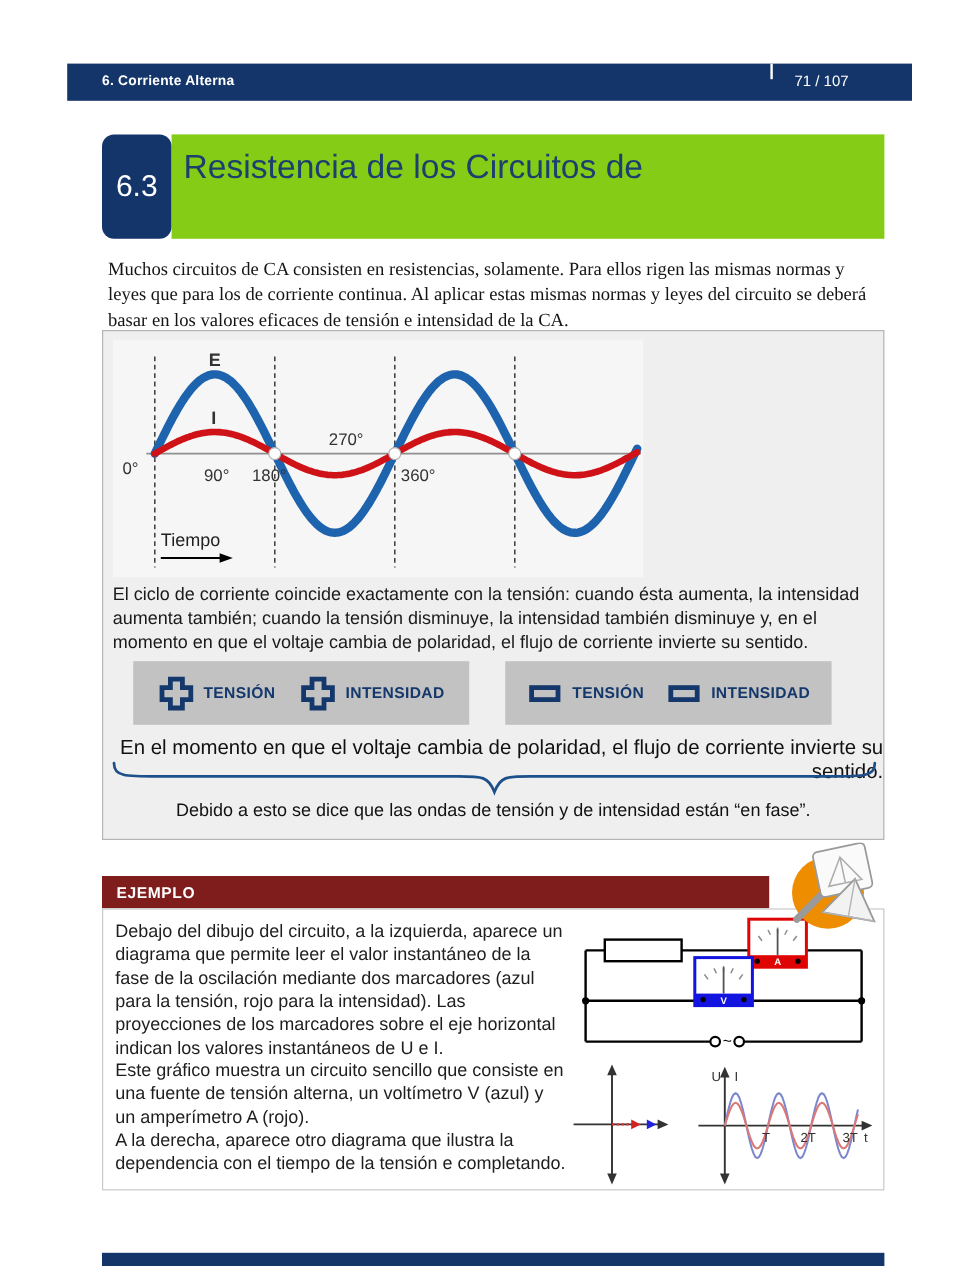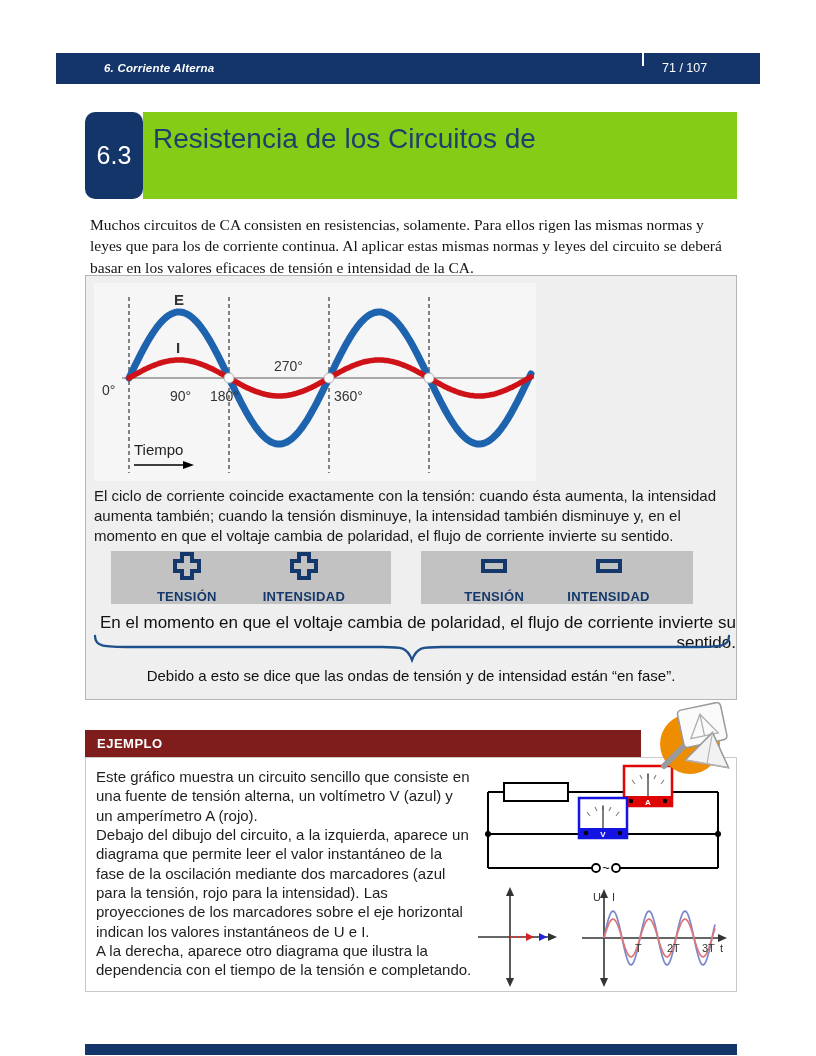--- a/index.html
+++ b/index.html
@@ -3,21 +3,21 @@
 <meta charset="utf-8">
 <style>
   * { margin:0; padding:0; box-sizing:border-box; }
   body { background:#fff; }
   .page { position:relative; width:816px; height:1056px; background:#ffffff;
           font-family:"Liberation Sans", sans-serif; overflow:hidden; }
 
   
   .header-bar { position:absolute; left:56px; top:53px; width:704px; height:31px;
                 background:#14356a; color:#fff; }
-  .hdr-left { position:absolute; left:48px; top:9px; font-size:11.5px; font-weight:bold; letter-spacing:.2px;font-style:italic; }
+  .hdr-left { position:absolute; left:29px; top:9px; font-size:11.5px; font-weight:bold; letter-spacing:.2px; }
   .hdr-tick { position:absolute; left:586px; top:0; width:2px; height:13px; background:#fff; }
   .hdr-page { position:absolute; left:606px; top:8px; font-size:12.5px; }
 
   
   .title-num { position:absolute; left:85px; top:112px; width:58px; height:87px;
                background:#14356a; color:#fff; font-size:25px;
                display:flex; align-items:center; justify-content:center;border-radius:10px; }
   .title-band { position:absolute; left:143px; top:112px; width:594px; height:87px;
                 background:#84cc16; color:#1c406e; font-size:28px; line-height:1.23;
                 padding:10px 0 0 10px; }
@@ -31,21 +31,21 @@
               background:#efefef; border:1px solid #b5b5b5; }
   .fig { position:absolute; left:8px; top:7px; width:442px; height:198px; background:#f6f6f6; }
   .fig-side { position:absolute; left:461px; top:12px; width:180px;
               font-size:15px; line-height:1.32; color:#2e2e2e; }
   .fig-caption { position:absolute; left:8px; top:210px; width:638px;
                  font-size:15px; line-height:1.32; color:#1a1a1a; }
   .legend-box { position:absolute; top:275px; height:53px; background:#c2c2c2;
                 display:flex; align-items:center; justify-content:space-evenly; }
   .legend-pos { left:25px; width:280px; }
   .legend-neg { left:335px; width:272px; }
-  .legend-item { display:flex; align-items:center; gap:8px;flex-direction:column; }
+  .legend-item { display:flex; align-items:center; gap:8px; }
   .legend-item span { font-size:13px; font-weight:bold; color:#14386b; letter-spacing:.3px; }
   .brace-top-text { position:absolute; left:0; top:337px; width:100%; text-align:right;
                     font-size:17px; color:#111; }
   .brace-svg { position:absolute; left:4px; top:358px; }
   .brace-bottom-text { position:absolute; left:0; top:391px; width:100%; text-align:center;
                        font-size:15px; color:#111; }
 
   
   .ejemplo-banner { position:absolute; left:85px; top:730px; width:556px; height:27px;
                     background:#7f1d1d; color:#fff; font-size:13px; font-weight:bold;
@@ -162,22 +162,22 @@
       <path d="M38 34 L52 12 L66 34 Z M52 12 L52 34" fill="none" stroke="#aeaeae" stroke-width="1.3"></path>
     </g>
     <g transform="rotate(10 58 56)">
       <path d="M36 62 L58 30 L80 62 Z" fill="#f2f2f2" stroke="#9a9a9a" stroke-width="1.5"></path>
       <path d="M58 30 L58 62 M36 62 L80 62" fill="none" stroke="#b5b5b5" stroke-width="1.2"></path>
     </g>
   </svg>
 
   <div class="example-box">
     <div class="ex-text">
+      <p>Debajo del dibujo del circuito, a la izquierda, aparece un diagrama que permite leer el valor instantáneo de la fase de la oscilación mediante dos marcadores (azul para la tensión, rojo para la intensidad). Las proyecciones de los marcadores sobre el eje horizontal indican los valores instantáneos de U e I.</p>
       <p>Este gráfico muestra un circuito sencillo que consiste en una fuente de tensión alterna, un voltímetro V (azul) y un amperímetro A (rojo).</p>
-      <p>Debajo del dibujo del circuito, a la izquierda, aparece un diagrama que permite leer el valor instantáneo de la fase de la oscilación mediante dos marcadores (azul para la tensión, rojo para la intensidad). Las proyecciones de los marcadores sobre el eje horizontal indican los valores instantáneos de U e I.</p>
       <p>A la derecha, aparece otro diagrama que ilustra la dependencia con el tiempo de la tensión e completando.</p>
     </div>
     <div class="ex-fig">
 
       <svg width="258" height="122" viewBox="0 0 258 122">
         <line x1="14" y1="30" x2="14" y2="106" stroke="#000" stroke-width="2"></line>
         <line x1="244" y1="30" x2="244" y2="106" stroke="#000" stroke-width="2"></line>
         <line x1="14" y1="30" x2="244" y2="30" stroke="#000" stroke-width="2"></line>
         <rect x="30" y="21" width="64" height="18" fill="#fff" stroke="#000" stroke-width="2"></rect>
         <line x1="14" y1="72" x2="244" y2="72" stroke="#000" stroke-width="2"></line>

